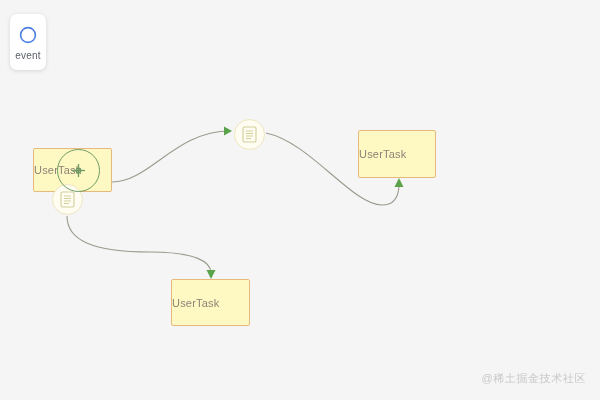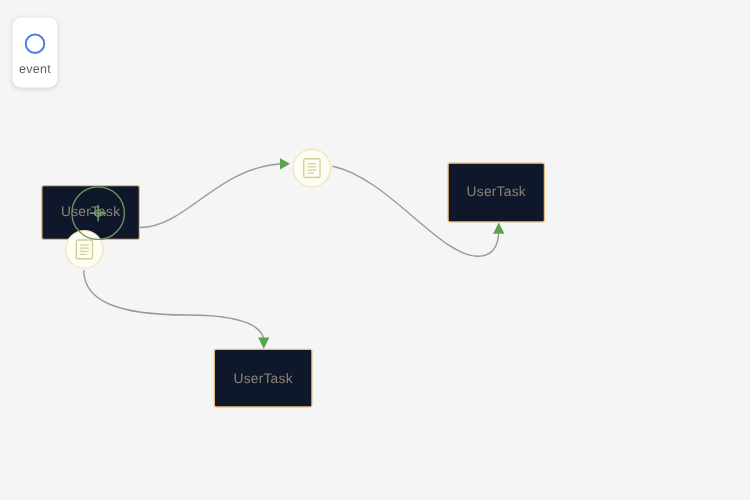--- a/index.html
+++ b/index.html
@@ -64,26 +64,25 @@
     position: absolute;
     left: 0; top: 0;
     width: 600px;
     height: 400px;
     z-index: 5;
   }
 
   
   .task-node {
     position: absolute;
-    background: #0f172a;
+    background: #fef9c3;
     border: 1px solid #e8b97c;
     border-radius: 2px;
     display: flex;
     align-items: center;
-    justify-content: center;
     z-index: 8;
     box-sizing: border-box;
     cursor: move;
   }
   .task-label {
     font-size: 11px;
     color: #8d8377;
     letter-spacing: 0.2px;
     user-select: none;
   }
@@ -188,14 +187,15 @@
         <svg width="18" height="18" viewBox="0 0 18 18">
           <circle cx="9" cy="9" r="7.4" fill="none" stroke="#4a7fe0" stroke-width="1.6"></circle>
         </svg>
       </span>
       <span class="palette-label">event</span>
     </div>
 
 
   </div>
 
+  <div class="watermark">@稀土掘金技术社区</div>
 
 </div>
 
 </body></html>

